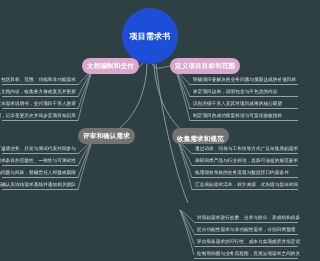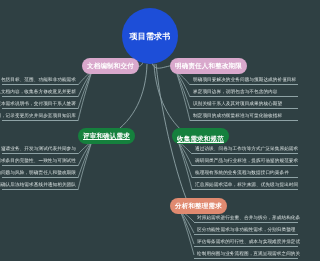--- a/index.html
+++ b/index.html
@@ -26,21 +26,21 @@
 
   #root{
     left:122px;top:8px;width:56px;height:56px;
     border-radius:50%;
     background:#1d4ed8;
     font-size:8px;
   }
 
   .branch{height:16px;padding:0 5px;}
   .branch.pink{background:#d9a8cc;}
-  .branch.blue{background:#15803d;text-decoration:underline;}
+  .branch.blue{background:#737373;}
   .branch.orange{background:#e08a70;}
 
   .leaf{
     position:absolute;
     height:11px;
     color:#dfe6e6;
     font-size:4.6px;
     letter-spacing:.1px;
     display:flex;align-items:center;
     white-space:nowrap;
@@ -97,21 +97,21 @@
 
   <div class="node branch pink" style="left:82px;top:58px;">
     <span>文档编制和交付</span>
   </div>
   <div class="leaf r" style="left:2px;top:74px;width:76px;">编写需求文档初稿，包括目标、范围、功能和非功能需求</div>
   <div class="leaf r" style="left:2px;top:86px;width:76px;">组织评审会议确认文档内容，收集各方修改意见并更新</div>
   <div class="leaf r" style="left:2px;top:98px;width:76px;">按约定格式输出正式版本需求说明书，交付项目干系人签署</div>
   <div class="leaf r" style="left:2px;top:110px;width:76px;">建立文档版本控制机制，记录变更历史并同步至项目知识库</div>
 
   <div class="node branch pink" style="left:170px;top:58px;">
-    <span>明确责任人和整改期限</span>
+    <span>定义项目目标和范围</span>
   </div>
   <div class="leaf l" style="left:190px;top:74px;width:108px;">明确项目要解决的业务问题与预期达成的价值目标</div>
   <div class="leaf l" style="left:190px;top:86px;width:108px;">界定项目边界，说明包含与不包含的内容</div>
   <div class="leaf l" style="left:190px;top:98px;width:108px;">识别关键干系人及其对项目成果的核心期望</div>
   <div class="leaf l" style="left:190px;top:110px;width:108px;">制定项目的成功衡量标准与可量化验收指标</div>
 
   <div class="node branch blue" style="left:78px;top:128px;">
     <span>评审和确认需求</span>
   </div>
   <div class="leaf r" style="left:2px;top:143px;width:76px;">组织需求评审会，邀请业务、开发与测试代表共同参与</div>
@@ -120,21 +120,18 @@
   <div class="leaf r" style="left:2px;top:179px;width:76px;">获得干系人书面确认后冻结需求基线并通知相关团队</div>
 
   <div class="node branch blue" style="left:172px;top:128px;align-items:flex-end;">
     <span>收集需求和规范</span>
   </div>
   <div class="leaf l" style="left:192px;top:143px;width:106px;">通过访谈、问卷与工作坊等方式广泛采集原始需求</div>
   <div class="leaf l" style="left:192px;top:155px;width:106px;">调研同类产品与行业标准，提炼可借鉴的规范要求</div>
   <div class="leaf l" style="left:192px;top:167px;width:106px;">梳理现有系统的业务流程与数据接口约束条件</div>
   <div class="leaf l" style="left:192px;top:179px;width:106px;">汇总原始需求清单，标注来源、优先级与提出时间</div>
 
-  <div class="node branch orange" style="left:170px;top:198px;">
-    <span>分析和整理需求</span>
-  </div>
   <div class="leaf l" style="left:194px;top:212px;width:104px;">对原始需求进行去重、合并与拆分，形成结构化条目</div>
   <div class="leaf l" style="left:194px;top:224px;width:104px;">区分功能性需求与非功能性需求，分别归类整理</div>
   <div class="leaf l" style="left:194px;top:236px;width:104px;">评估每条需求的可行性、成本与实现难度并排定优先级</div>
   <div class="leaf l" style="left:194px;top:248px;width:104px;">绘制用例图与业务流程图，直观呈现需求之间的关联关系</div>
 
 </div>
 
 </body></html>

